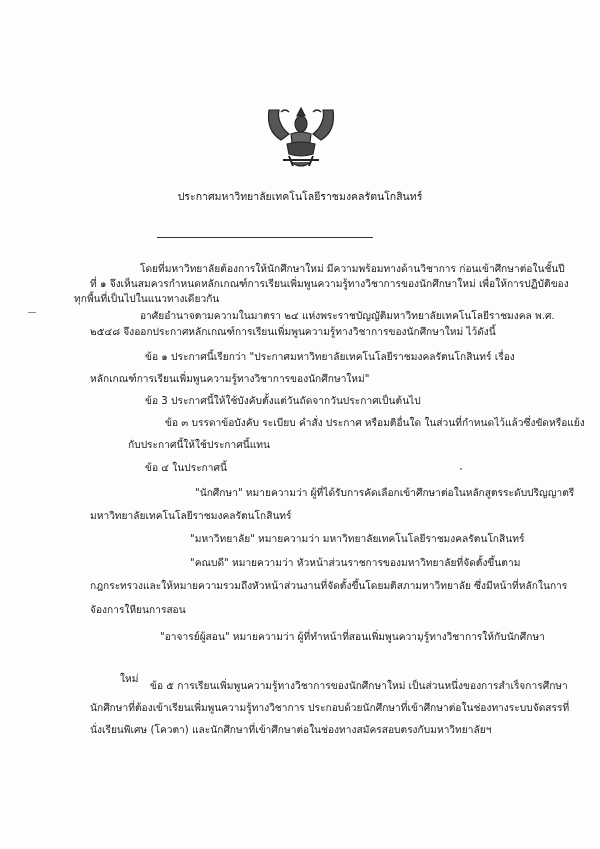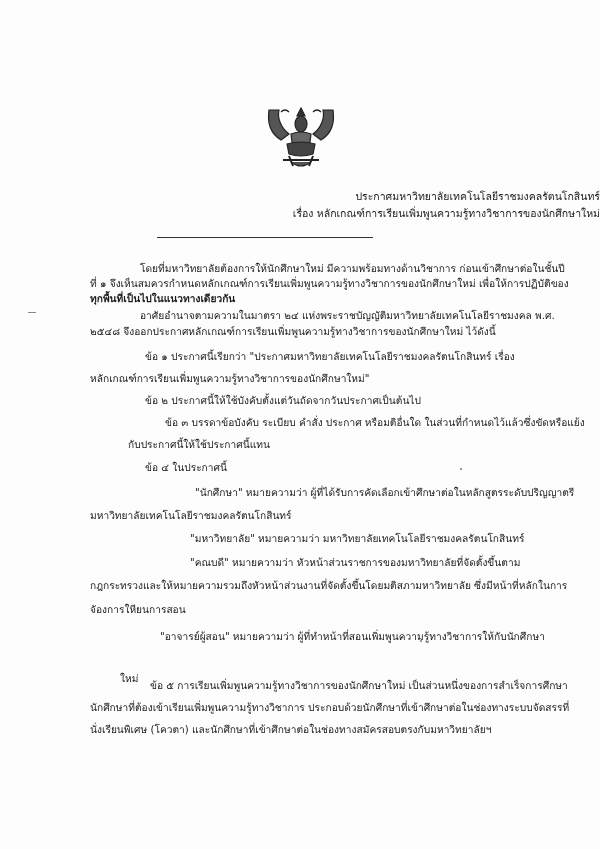--- a/index.html
+++ b/index.html
@@ -2,21 +2,21 @@
 <html><head>
 <meta charset="utf-8">
 <style>
   html, body { margin: 0; padding: 0; }
   body {
     width: 600px; height: 849px; background: #ffffff; position: relative; overflow: hidden;
     font-family: "DejaVu Sans", sans-serif; color: #1a1a1a;
   }
   .page { position: absolute; left: 0; top: 0; width: 600px; height: 849px; background: #fdfdfd; }
   .emblem { position: absolute; left: 263px; top: 104px; width: 76px; height: 68px; }
-  .ann-title { position: absolute; left: 0; width: 600px; text-align: right; font-size: 10.5px; }
+  .ann-title { position: absolute; left: 0; width: 600px; text-align: center; font-size: 10.5px; }
   .t1 { top: 188px; }
   .t2 { top: 205px; }
   .rule { position: absolute; left: 157px; top: 237px; width: 216px; height: 1px; background: #333; }
   .ln { position: absolute; font-size: 10.2px; white-space: nowrap; line-height: 14px; }
   .mark { position: absolute; left: 28px; top: 312px; width: 8px; height: 1px; background: #888; }
   .speck { position: absolute; width: 2px; height: 2px; background: #777; border-radius: 1px; }
 </style>
 </head>
 <body>
 
@@ -29,36 +29,35 @@
       <ellipse cx="38" cy="20" rx="6" ry="8" fill="#444"></ellipse>
       <path d="M28 30 Q38 26 48 30 L46 46 Q38 50 30 46 Z" fill="#666"></path>
       <path d="M24 40 Q38 36 52 40 L50 50 Q38 54 26 50 Z" fill="#444"></path>
       <path d="M20 56 L56 56 M26 52 L30 62 M50 52 L46 62" stroke-width="2"></path>
       <path d="M28 58 Q38 66 48 58" fill="#555"></path>
       <path d="M18 8 Q22 4 26 8 M58 8 Q54 4 50 8"></path>
     </g>
   </svg>
 
   <div class="ann-title t1">ประกาศมหาวิทยาลัยเทคโนโลยีราชมงคลรัตนโกสินทร์</div>
-  <div class="ann-title t2">เรื่อง หลักเกณฑ์การเรียนเพิ่มพูนความรู้ทางวิชาการของนักศึกษาใหม่</div>
   <div class="rule"></div>
 
   <div class="mark"></div>
   <div class="speck" style="left:460px;top:468px"></div>
   <div class="speck" style="left:420px;top:640px"></div>
 
   <div id="lines">
       <div class="ln" style="left: 140px; top: 262px;">โดยที่มหาวิทยาลัยต้องการให้นักศึกษาใหม่ มีความพร้อมทางด้านวิชาการ ก่อนเข้าศึกษาต่อในชั้นปี</div>
       <div class="ln" style="left: 90px; top: 277px;">ที่ ๑ จึงเห็นสมควรกำหนดหลักเกณฑ์การเรียนเพิ่มพูนความรู้ทางวิชาการของนักศึกษาใหม่ เพื่อให้การปฏิบัติของ</div>
-      <div class="ln" style="left: 90px; top: 292px; font-weight: bold;">ทุกพื้นที่เป็นไปในแนวทางเดียวกัน</div>
+      <div class="ln" style="left: 74px; top: 292px;">ทุกพื้นที่เป็นไปในแนวทางเดียวกัน</div>
       <div class="ln" style="left: 140px; top: 309px;">อาศัยอำนาจตามความในมาตรา ๒๔ แห่งพระราชบัญญัติมหาวิทยาลัยเทคโนโลยีราชมงคล พ.ศ.</div>
       <div class="ln" style="left: 90px; top: 325px;">๒๕๔๘ จึงออกประกาศหลักเกณฑ์การเรียนเพิ่มพูนความรู้ทางวิชาการของนักศึกษาใหม่ ไว้ดังนี้</div>
       <div class="ln" style="left: 145px; top: 350px;">ข้อ ๑ ประกาศนี้เรียกว่า "ประกาศมหาวิทยาลัยเทคโนโลยีราชมงคลรัตนโกสินทร์ เรื่อง</div>
       <div class="ln" style="left: 90px; top: 372px;">หลักเกณฑ์การเรียนเพิ่มพูนความรู้ทางวิชาการของนักศึกษาใหม่"</div>
-      <div class="ln" style="left: 145px; top: 394px;">ข้อ ๒ ประกาศนี้ให้ใช้บังคับตั้งแต่วันถัดจากวันประกาศเป็นต้นไป</div>
+      <div class="ln" style="left: 145px; top: 394px;">ข้อ 3 ประกาศนี้ให้ใช้บังคับตั้งแต่วันถัดจากวันประกาศเป็นต้นไป</div>
       <div class="ln" style="left: 145px; top: 416px; margin-left: 20px;">ข้อ ๓ บรรดาข้อบังคับ ระเบียบ คำสั่ง ประกาศ หรือมติอื่นใด ในส่วนที่กำหนดไว้แล้วซึ่งขัดหรือแย้ง</div>
       <div class="ln" style="left: 90px; top: 438px; margin-left: 38px;">กับประกาศนี้ให้ใช้ประกาศนี้แทน</div>
       <div class="ln" style="left: 145px; top: 461px;">ข้อ ๔ ในประกาศนี้</div>
       <div class="ln" style="left: 195px; top: 486px;">"นักศึกษา" หมายความว่า ผู้ที่ได้รับการคัดเลือกเข้าศึกษาต่อในหลักสูตรระดับปริญญาตรี</div>
       <div class="ln" style="left: 90px; top: 509px;">มหาวิทยาลัยเทคโนโลยีราชมงคลรัตนโกสินทร์</div>
       <div class="ln" style="left: 190px; top: 532px;">"มหาวิทยาลัย" หมายความว่า มหาวิทยาลัยเทคโนโลยีราชมงคลรัตนโกสินทร์</div>
       <div class="ln" style="left: 190px; top: 556px;">"คณบดี" หมายความว่า หัวหน้าส่วนราชการของมหาวิทยาลัยที่จัดตั้งขึ้นตาม</div>
       <div class="ln" style="left: 90px; top: 579px;">กฎกระทรวงและให้หมายความรวมถึงหัวหน้าส่วนงานที่จัดตั้งขึ้นโดยมติสภามหาวิทยาลัย ซึ่งมีหน้าที่หลักในการ</div>
       <div class="ln" style="left: 90px; top: 603px;">จัองการใหียนการสอน</div>
       <div class="ln" style="left: 160px; top: 630px;">"อาจารย์ผู้สอน" หมายความว่า ผู้ที่ทำหน้าที่สอนเพิ่มพูนความรู้ทางวิชาการให้กับนักศึกษา</div>

